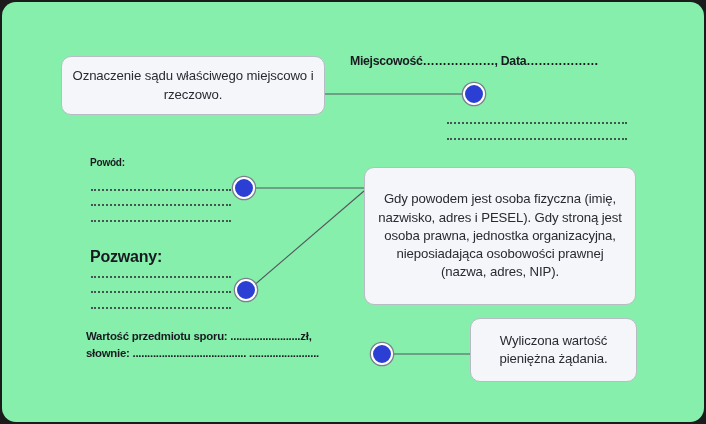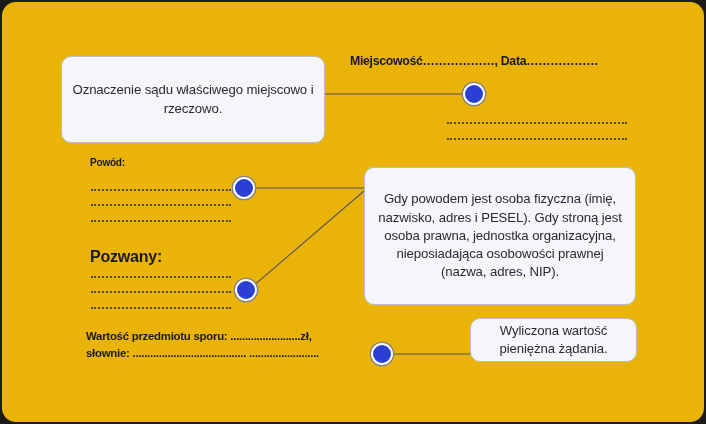--- a/index.html
+++ b/index.html
@@ -14,21 +14,21 @@
     background: #1b1b1b;
     overflow: hidden;
     font-family: "Liberation Sans", sans-serif;
   }
   #page {
     position: absolute;
     left: 2px;
     top: 2px;
     width: 702px;
     height: 420px;
-    background: #eab308;
+    background: #86efac;
     border-radius: 14px;
     overflow: hidden;
   }
 
   
   .callout {
     position: absolute;
     box-sizing: border-box;
     background: #f4f6fa;
     border: 1px solid #b8bcc4;
@@ -37,30 +37,30 @@
     display: flex;
     align-items: center;
     justify-content: center;
     text-align: center;
     line-height: 1.38;
     letter-spacing: -0.1px;
   }
   .callout .txt { display: block; padding: 0 10px; }
 
   #box-court {
-    left: 59px; top: 54px; width: 264px; height: 87px;
+    left: 59px; top: 54px; width: 264px; height: 59px;
     font-size: 13.2px;
   }
   #box-party {
     left: 362px; top: 147px; width: 272px; height: 138px;
     font-size: 13.2px;
     margin-top: 18px;
   }
   #box-value {
-    left: 468px; top: 316px; width: 167px; height: 44px;
+    left: 468px; top: 316px; width: 167px; height: 64px;
     font-size: 13.2px;
   }
 
   
   .ftext {
     position: absolute;
     color: #191921;
     white-space: pre;
     letter-spacing: -0.2px;
   }

